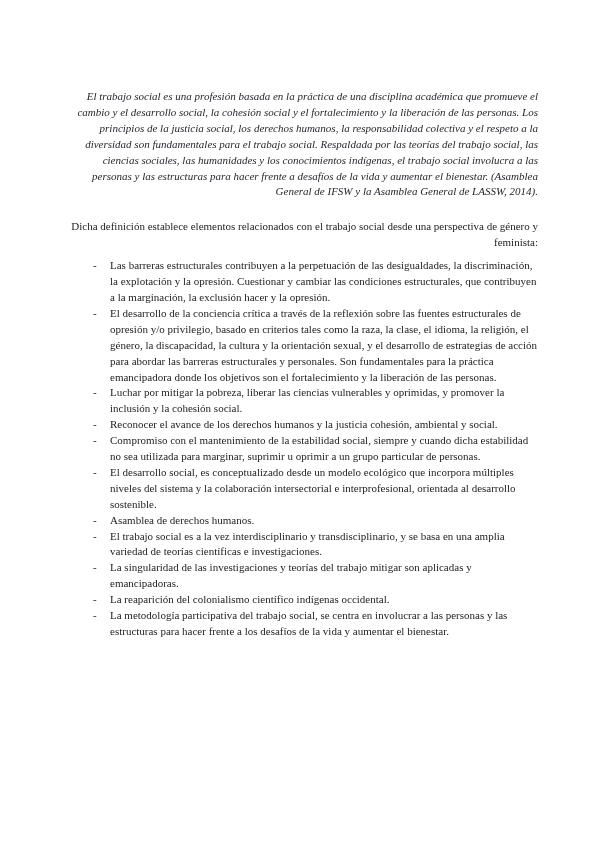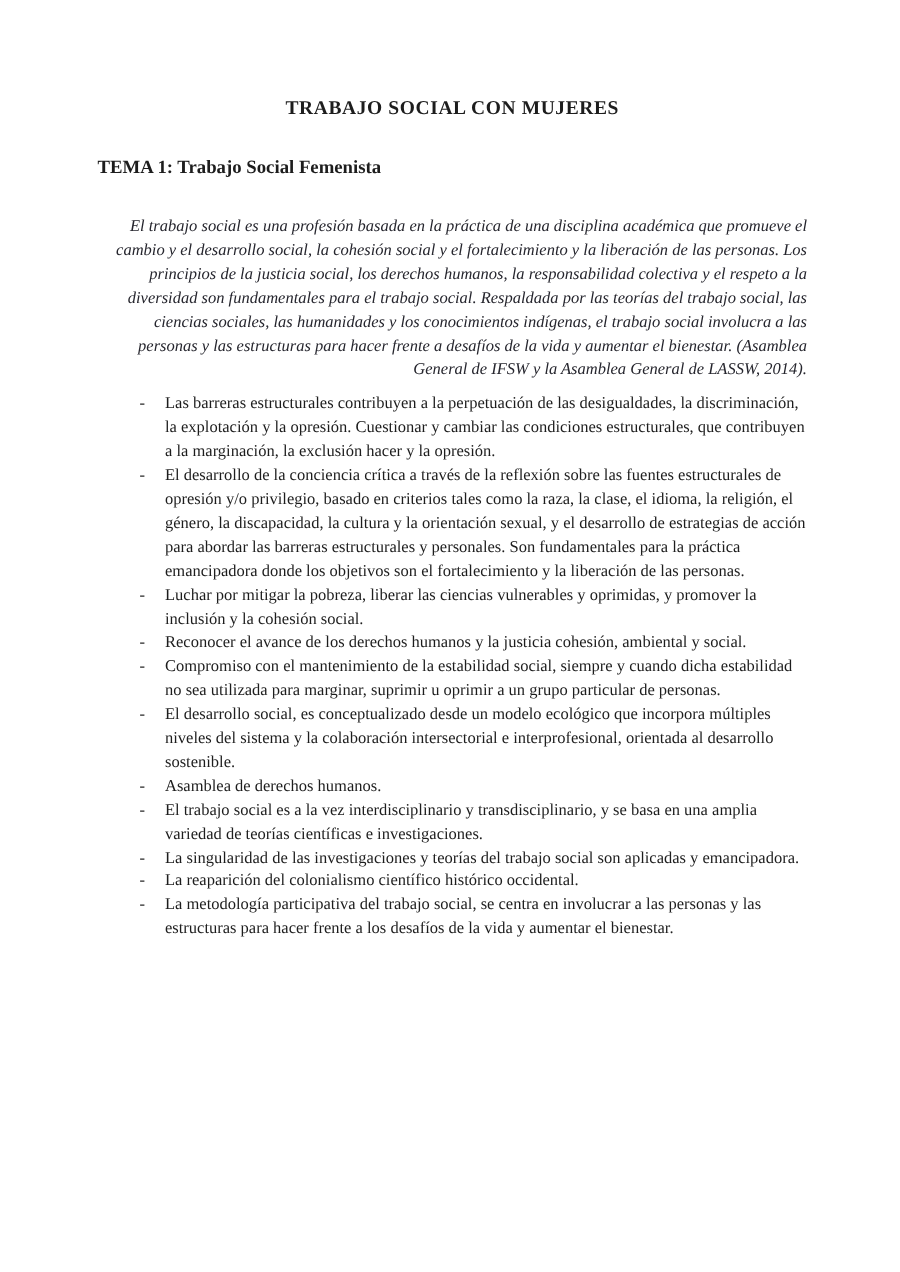--- a/index.html
+++ b/index.html
@@ -66,26 +66,25 @@
     text-align: left;
   }
   .bullet-text {
     flex: 1;
   }
 </style>
 </head>
 <body style="background: rgb(255, 255, 255); color: rgb(29, 29, 29);">
 
 <div class="page">
-  <h1 class="doc-title">TRABAJO SOCIAL CON MUJERES</h1>
 
-  <h2 class="section-heading">TEMA 1: Trabajo Social Femenista</h2>
 
   <p class="body-text definition-quote">El trabajo social es una profesión basada en la práctica de una disciplina académica que promueve el cambio y el desarrollo social, la cohesión social y el fortalecimiento y la liberación de las personas. Los principios de la justicia social, los derechos humanos, la responsabilidad colectiva y el respeto a la diversidad son fundamentales para el trabajo social. Respaldada por las teorías del trabajo social, las ciencias sociales, las humanidades y los conocimientos indígenas, el trabajo social involucra a las personas y las estructuras para hacer frente a desafíos de la vida y aumentar el bienestar. (Asamblea General de IFSW y la Asamblea General de LASSW, 2014).</p>
 
+  <p class="body-text intro-paragraph">Dicha definición establece elementos relacionados con el trabajo social desde una perspectiva de género y feminista:</p>
 
   <ul class="bullet-list">
       <li class="bullet-item">
     <span class="bullet-marker">-</span>
     <span class="bullet-text">Las barreras estructurales contribuyen a la perpetuación de las desigualdades, la discriminación, la explotación y la opresión. Cuestionar y cambiar las condiciones estructurales, que contribuyen a la marginación, la exclusión hacer y la opresión.</span>
   </li>
       <li class="bullet-item">
     <span class="bullet-marker">-</span>
     <span class="bullet-text">El desarrollo de la conciencia crítica a través de la reflexión sobre las fuentes estructurales de opresión y/o privilegio, basado en criterios tales como la raza, la clase, el idioma, la religión, el género, la discapacidad, la cultura y la orientación sexual, y el desarrollo de estrategias de acción para abordar las barreras estructurales y personales. Son fundamentales para la práctica emancipadora donde los objetivos son el fortalecimiento y la liberación de las personas.</span>
   </li>
@@ -108,24 +107,24 @@
       <li class="bullet-item">
     <span class="bullet-marker">-</span>
     <span class="bullet-text">Asamblea de derechos humanos.</span>
   </li>
       <li class="bullet-item">
     <span class="bullet-marker">-</span>
     <span class="bullet-text">El trabajo social es a la vez interdisciplinario y transdisciplinario, y se basa en una amplia variedad de teorías científicas e investigaciones.</span>
   </li>
       <li class="bullet-item">
     <span class="bullet-marker">-</span>
-    <span class="bullet-text">La singularidad de las investigaciones y teorías del trabajo social son aplicadas y emancipadora.</span>
+    <span class="bullet-text">La singularidad de las investigaciones y teorías del trabajo mitigar son aplicadas y emancipadoras.</span>
   </li>
       <li class="bullet-item">
     <span class="bullet-marker">-</span>
-    <span class="bullet-text">La reaparición del colonialismo científico histórico occidental.</span>
+    <span class="bullet-text">La reaparición del colonialismo científico indígenas occidental.</span>
   </li>
       <li class="bullet-item">
     <span class="bullet-marker">-</span>
     <span class="bullet-text">La metodología participativa del trabajo social, se centra en involucrar a las personas y las estructuras para hacer frente a los desafíos de la vida y aumentar el bienestar.</span>
   </li>
     </ul>
 </div>
 
 </body></html>

